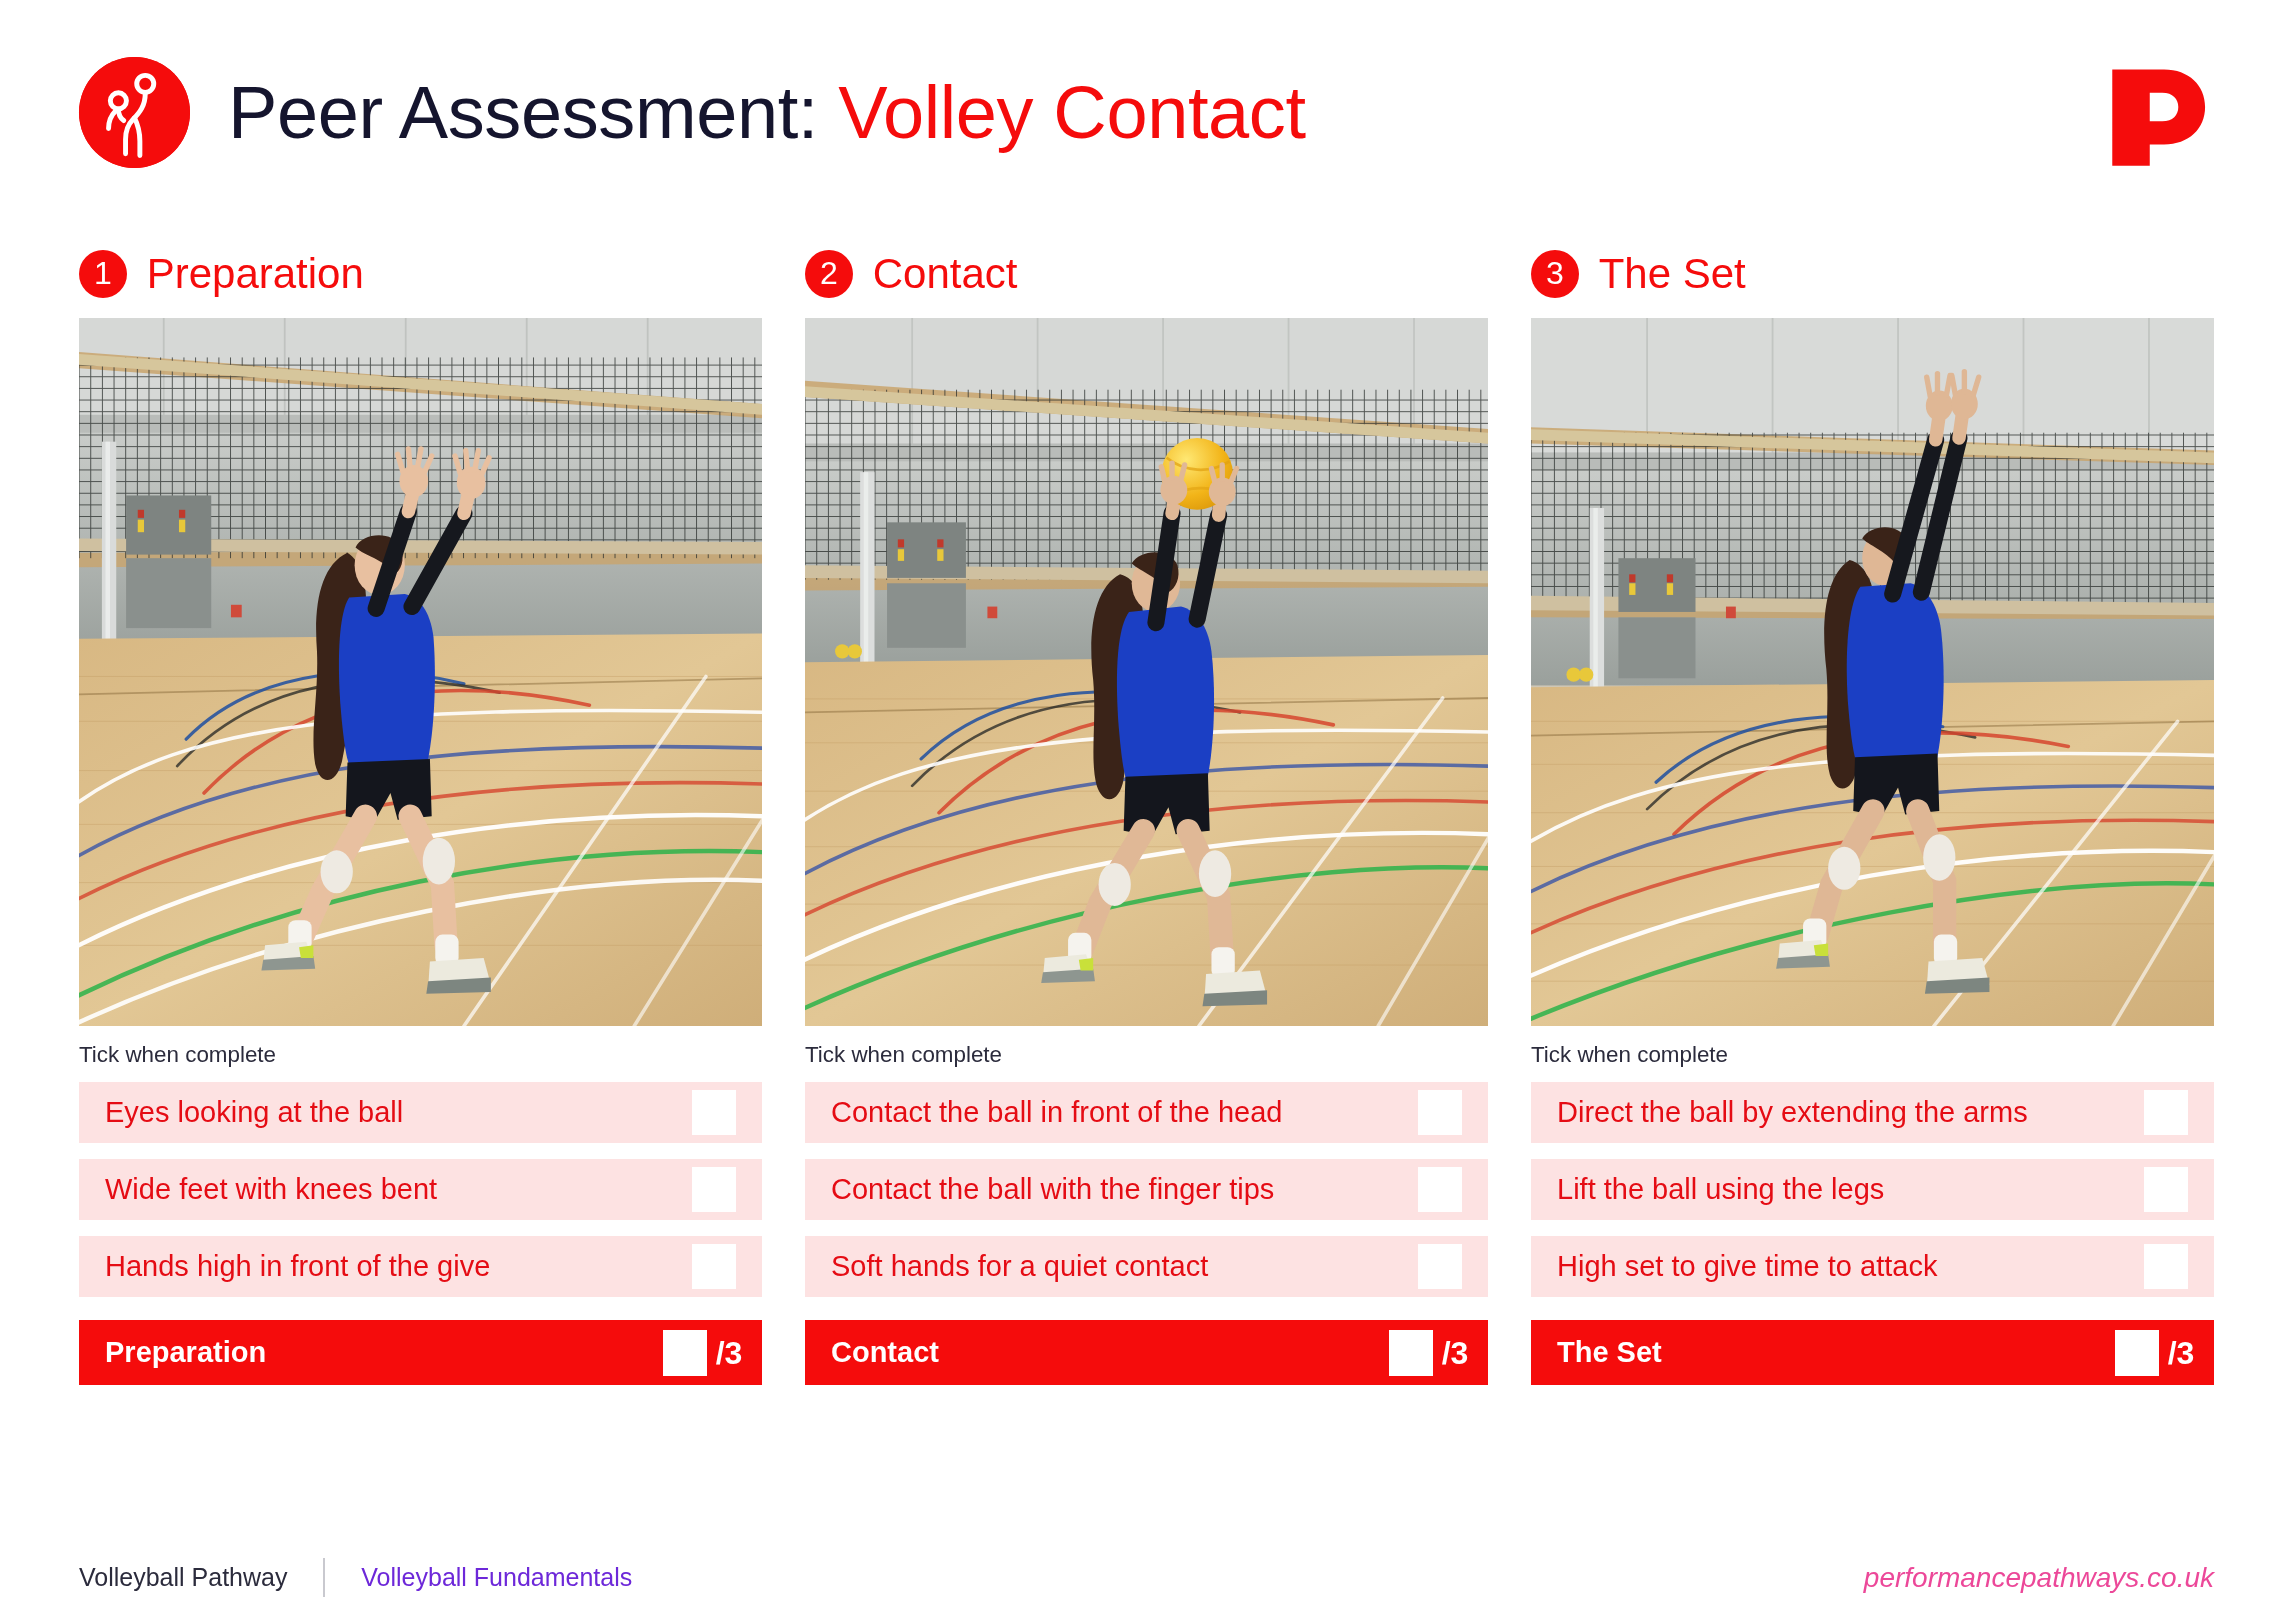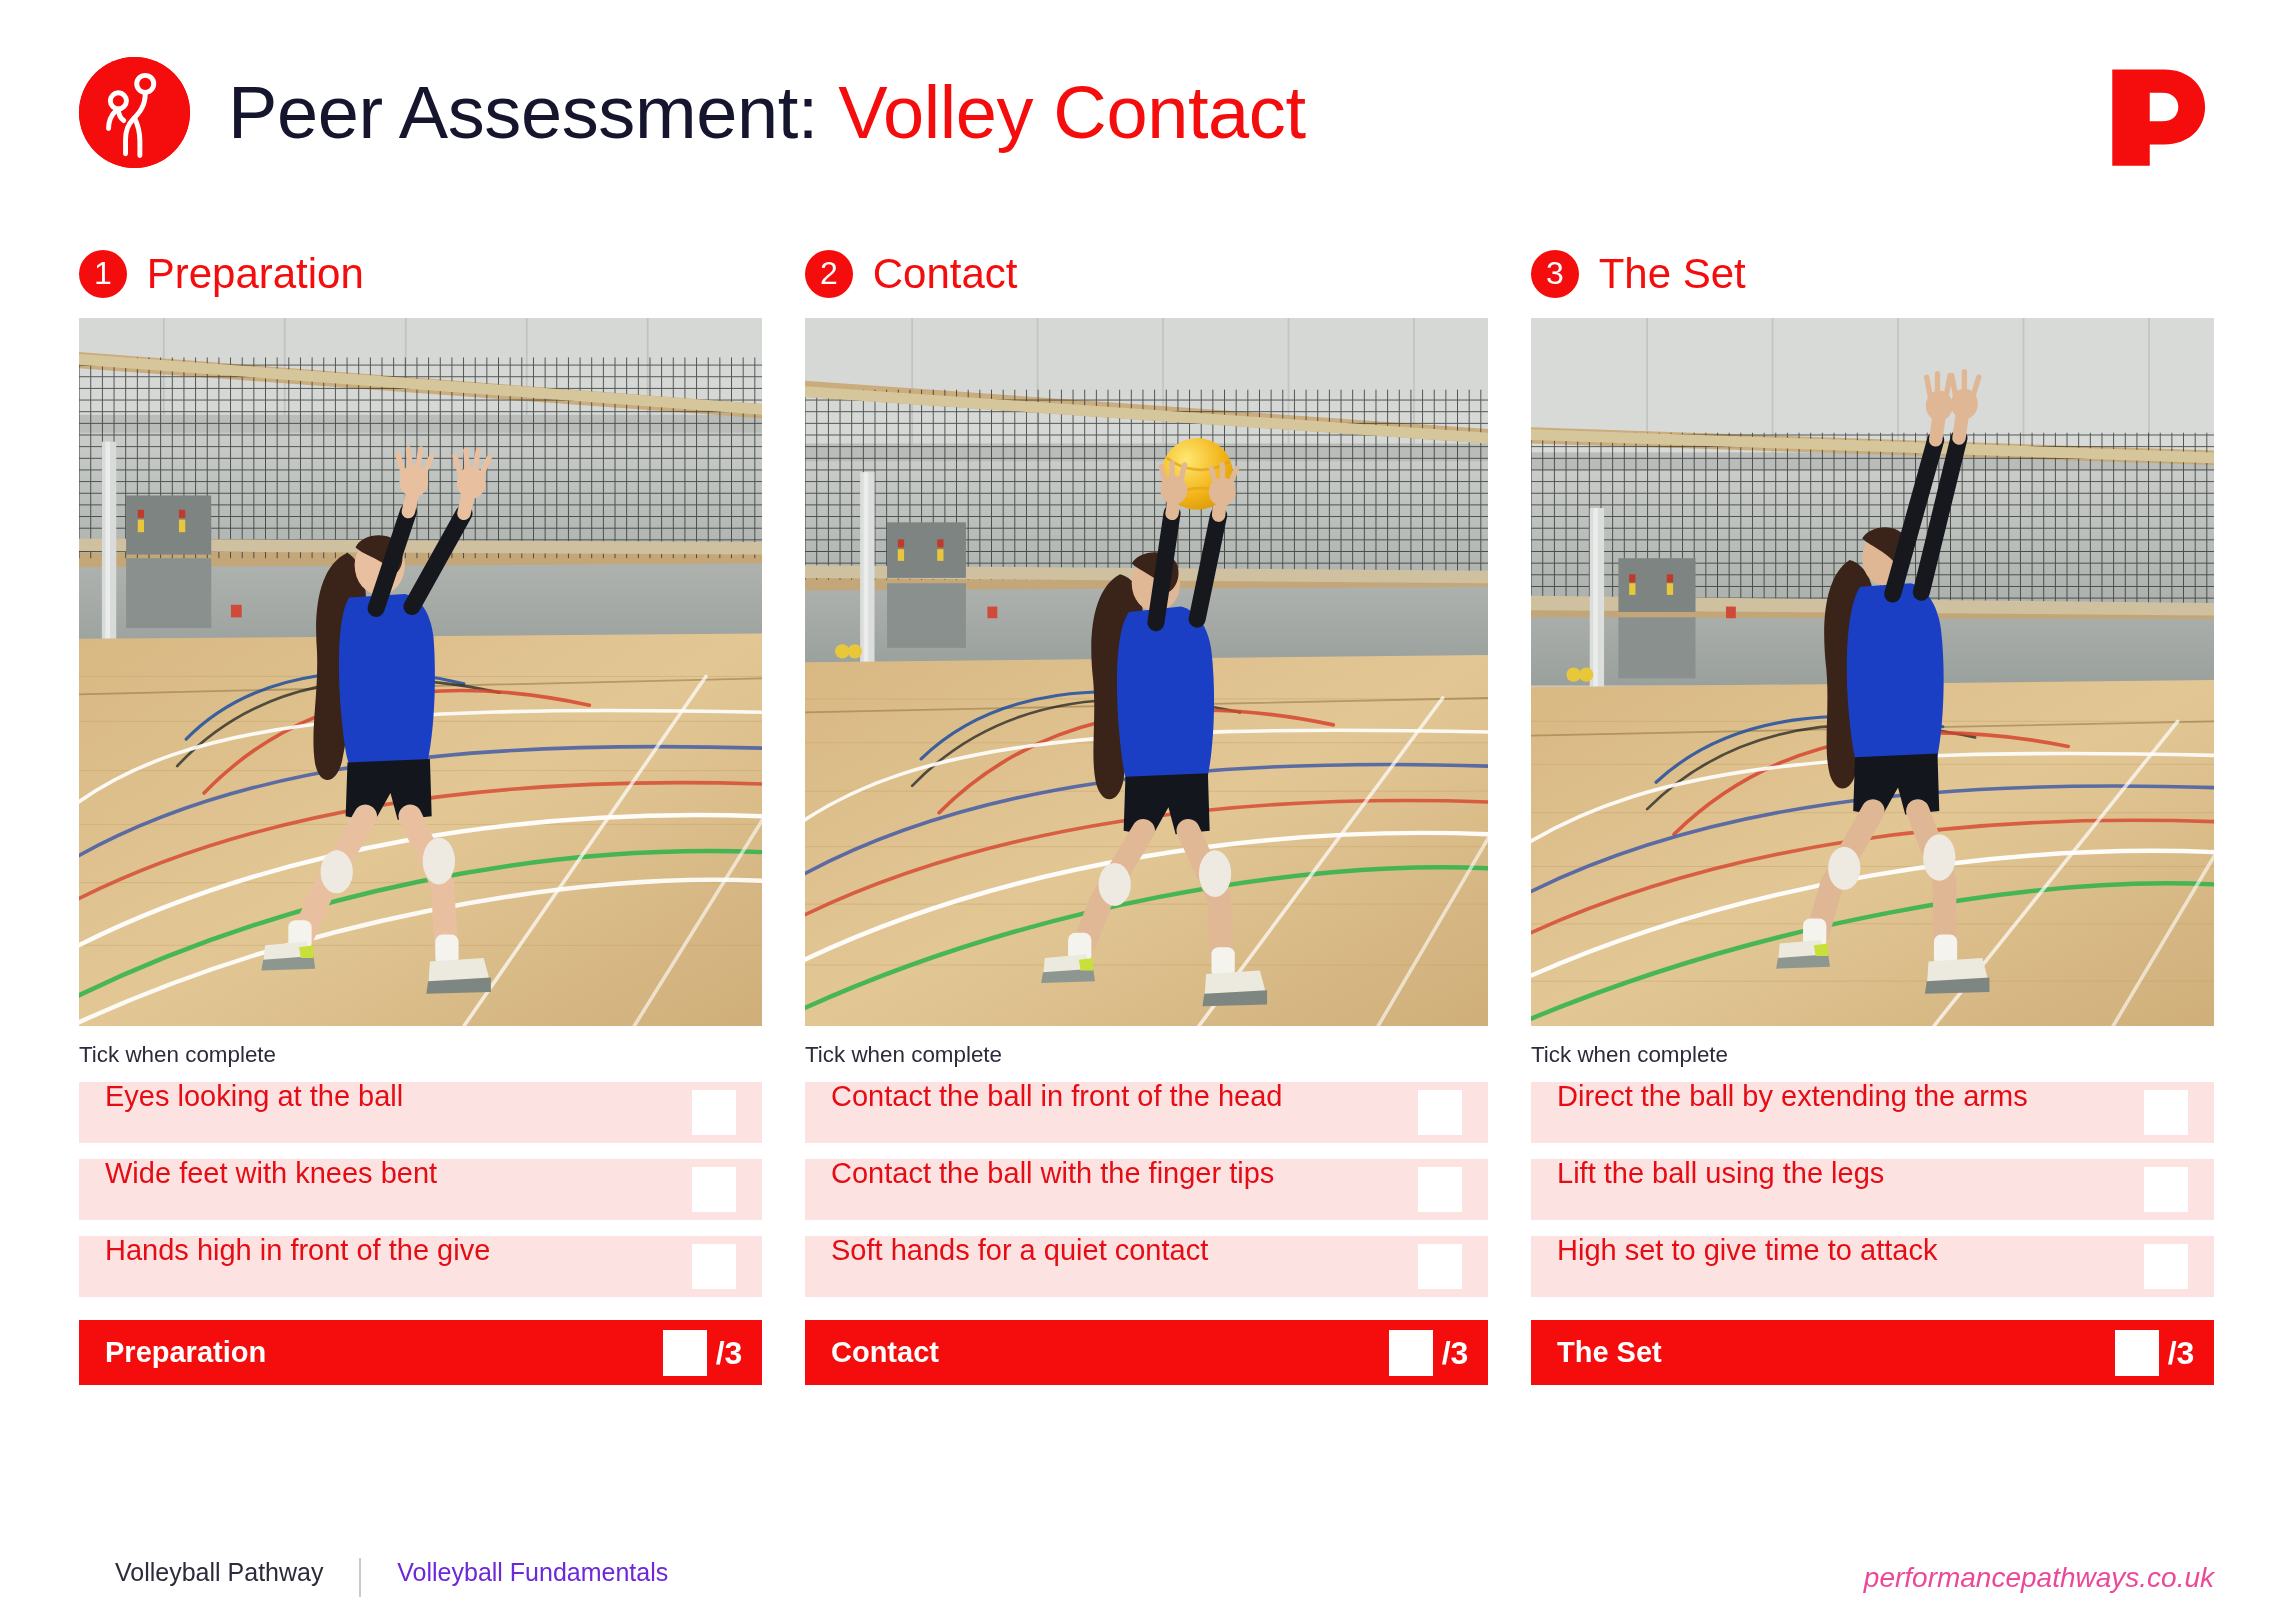--- a/index.html
+++ b/index.html
@@ -121,21 +121,21 @@
     padding-right: 1.8px;
   }
 
   
   .crit {
     position: relative;
     height: 61px;
     background: #fde2e2;
     margin-bottom: 16px;
     display: flex;
-    align-items: flex-start;
+    align-items: center;
     padding-left: 26px;
     padding-right: 12.5px;
   }
   .crit-text {
     color: #e50c14;
     font-size: 29px;
     font-weight: 400;
     line-height: 1;
     white-space: nowrap;
   }
@@ -188,21 +188,21 @@
   
   .footer {
     position: absolute;
     left: 79px;
     right: 79px;
     top: 1555px;
     height: 45px;
     display: flex;
     align-items: center;
   }
-  .footer-left { display: flex; align-items: flex-start; margin-left: 36px; }
+  .footer-left { display: flex; align-items: center; }
   .footer-pathway {
     font-size: 25px;
     color: #2b2b3c;
   }
   .footer-divider {
     width: 1.8px;
     height: 39px;
     background: #c9c9cf;
     margin: 0 36px;
   }

